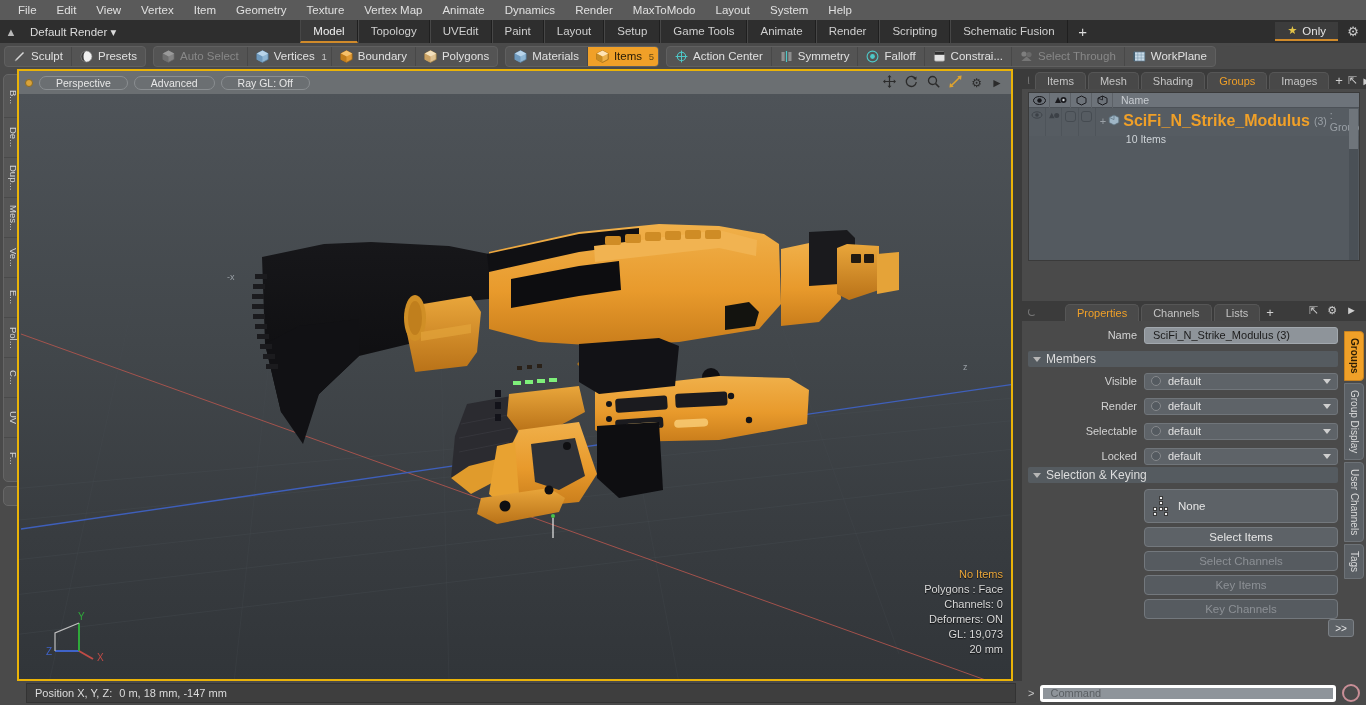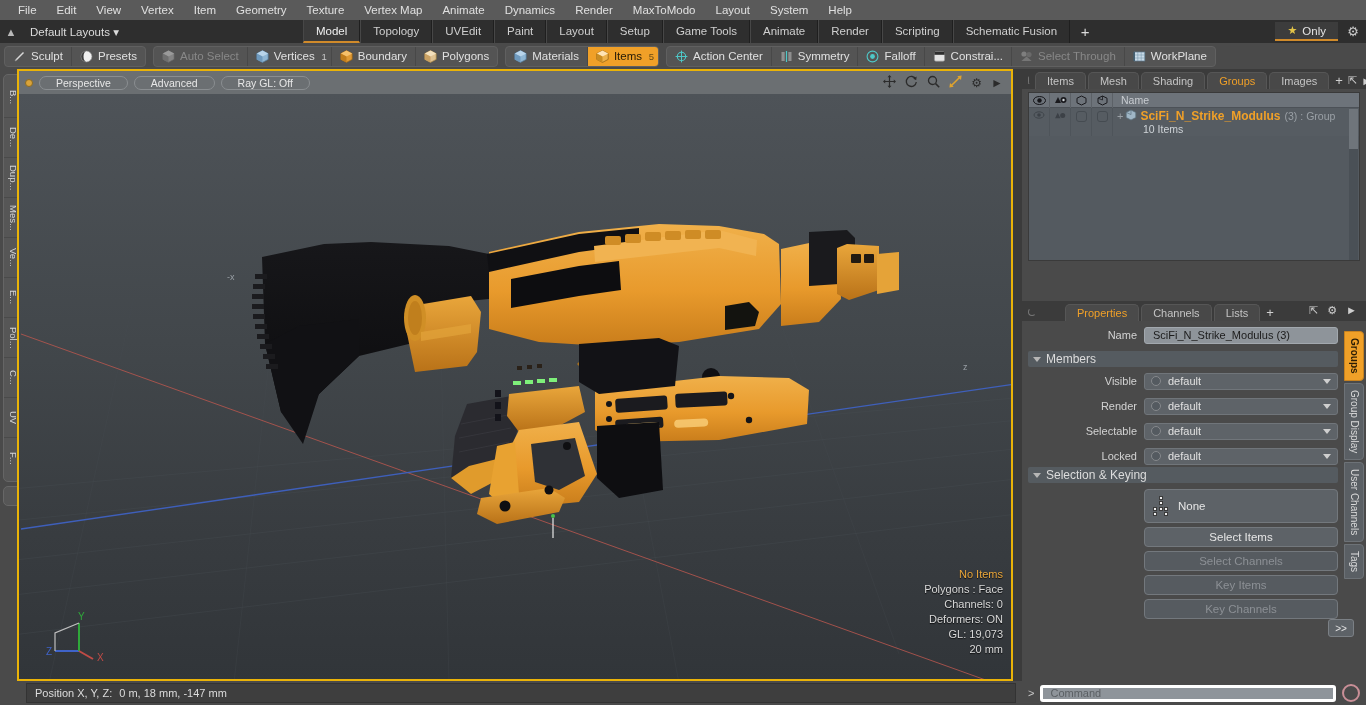--- a/index.html
+++ b/index.html
@@ -92,21 +92,21 @@
   .newgrp { margin:4px 4px 0 6px; height:15px; width:74px; background:#5a5a5a; border:1px solid #6b6b6b;
             border-radius:7px; font-size:11px; color:#e4e4e4; text-align:center; line-height:14px; }
   .listwrap { position:absolute; left:6px; top:23px; width:332px; height:169px;
               background:#545a60; border:1px solid #3a3a3a; }
   .lhead { display:flex; height:15px; background:#6d737a; border-bottom:1px solid #4c5157; align-items:center;}
   .lhead .col { width:21px; height:15px; border-right:1px solid #5c6167; display:flex; align-items:center; justify-content:center;}
   .lhead .nm { flex:1; padding-left:8px; font-size:10.5px; color:#c8ccd1; }
   .lrow { display:flex; height:28px; align-items:flex-start; background:#565c62;}
   .lrow .col { width:21px; height:28px; border-right:1px solid #4e545a; display:flex; align-items:flex-start; justify-content:center; padding-top:3px;}
   .lrow .nm { flex:1; padding-left:4px; padding-top:1px; font-size:10.5px; }
-  .rowtitle { color:#f0a028; font-weight:bold; font-size:12px; }
+  .rowtitle { color:#f0a028; font-weight:bold; font-size:16px; }
   .rowmeta { color:#9aa0a6; }
   .rowsub { color:#cfd4d8; font-size:10.5px; padding-left:26px; }
   .expand { color:#9aa0a6; font-size:11px; padding-right:2px;}
   .lscroll { position:absolute; right:1px; top:16px; width:9px; height:151px; background:#4a5056; }
   .lscroll i { display:block; width:9px; height:40px; background:#6f757b; }
 
   #proppane { position:absolute; left:0; top:232px; width:344px; height:380px; }
   .prow { display:flex; align-items:center; height:22px; margin-top:3px; padding-right:28px;}
   .plabel { width:122px; text-align:right; padding-right:7px; font-size:11px; color:#d2d2d2;}
   .field { flex:1; height:17px; background:#8e949a; border:1px solid #a2a8ae; border-radius:3px;
@@ -168,21 +168,21 @@
     <div class="mi">Render</div>
     <div class="mi">MaxToModo</div>
     <div class="mi">Layout</div>
     <div class="mi">System</div>
     <div class="mi">Help</div>
   </div>
 
 <div id="layoutbar">
   <div class="lefticon">▲</div>
   <div class="layouts">
-    <span>Default Layouts</span>
+    <span>Default Render</span>
     <span> ▾</span>
   </div>
   <div class="spacer-a"></div>
   <div id="ltabs" style="display:flex">
       <div class="ltab active">Model</div>
       <div class="ltab">Topology</div>
       <div class="ltab">UVEdit</div>
       <div class="ltab">Paint</div>
       <div class="ltab">Layout</div>
       <div class="ltab">Setup</div>

